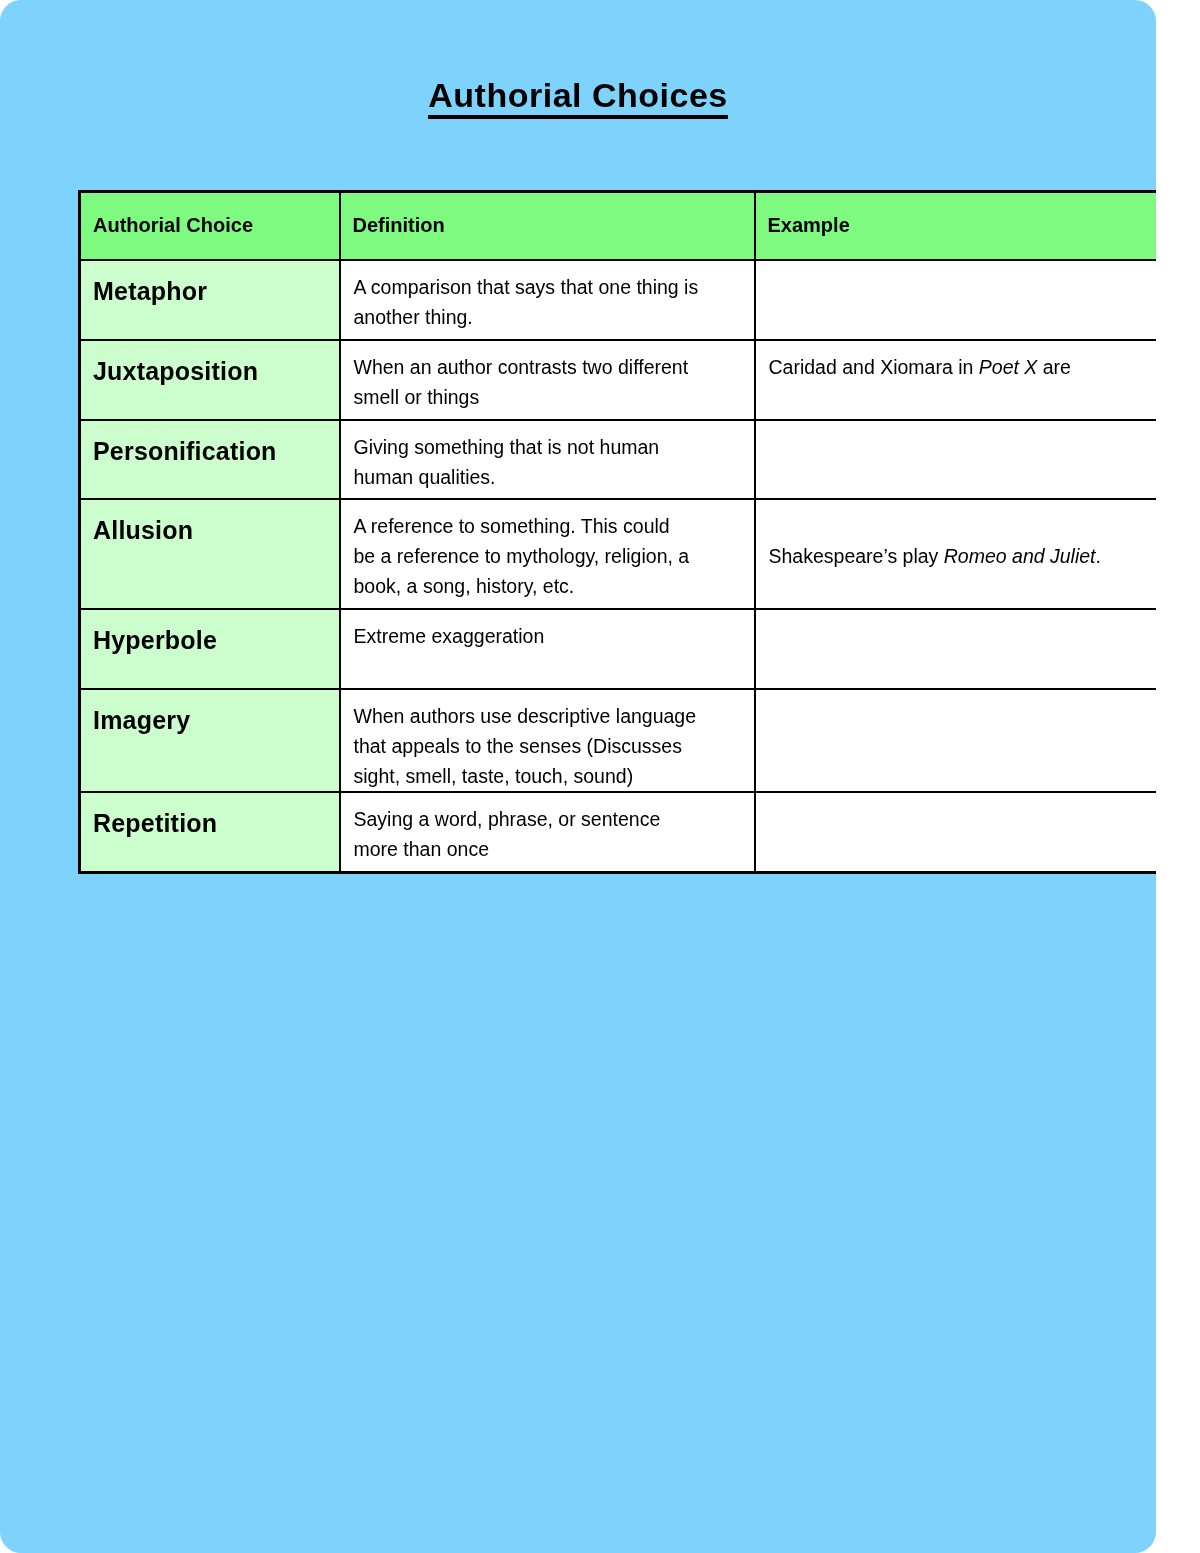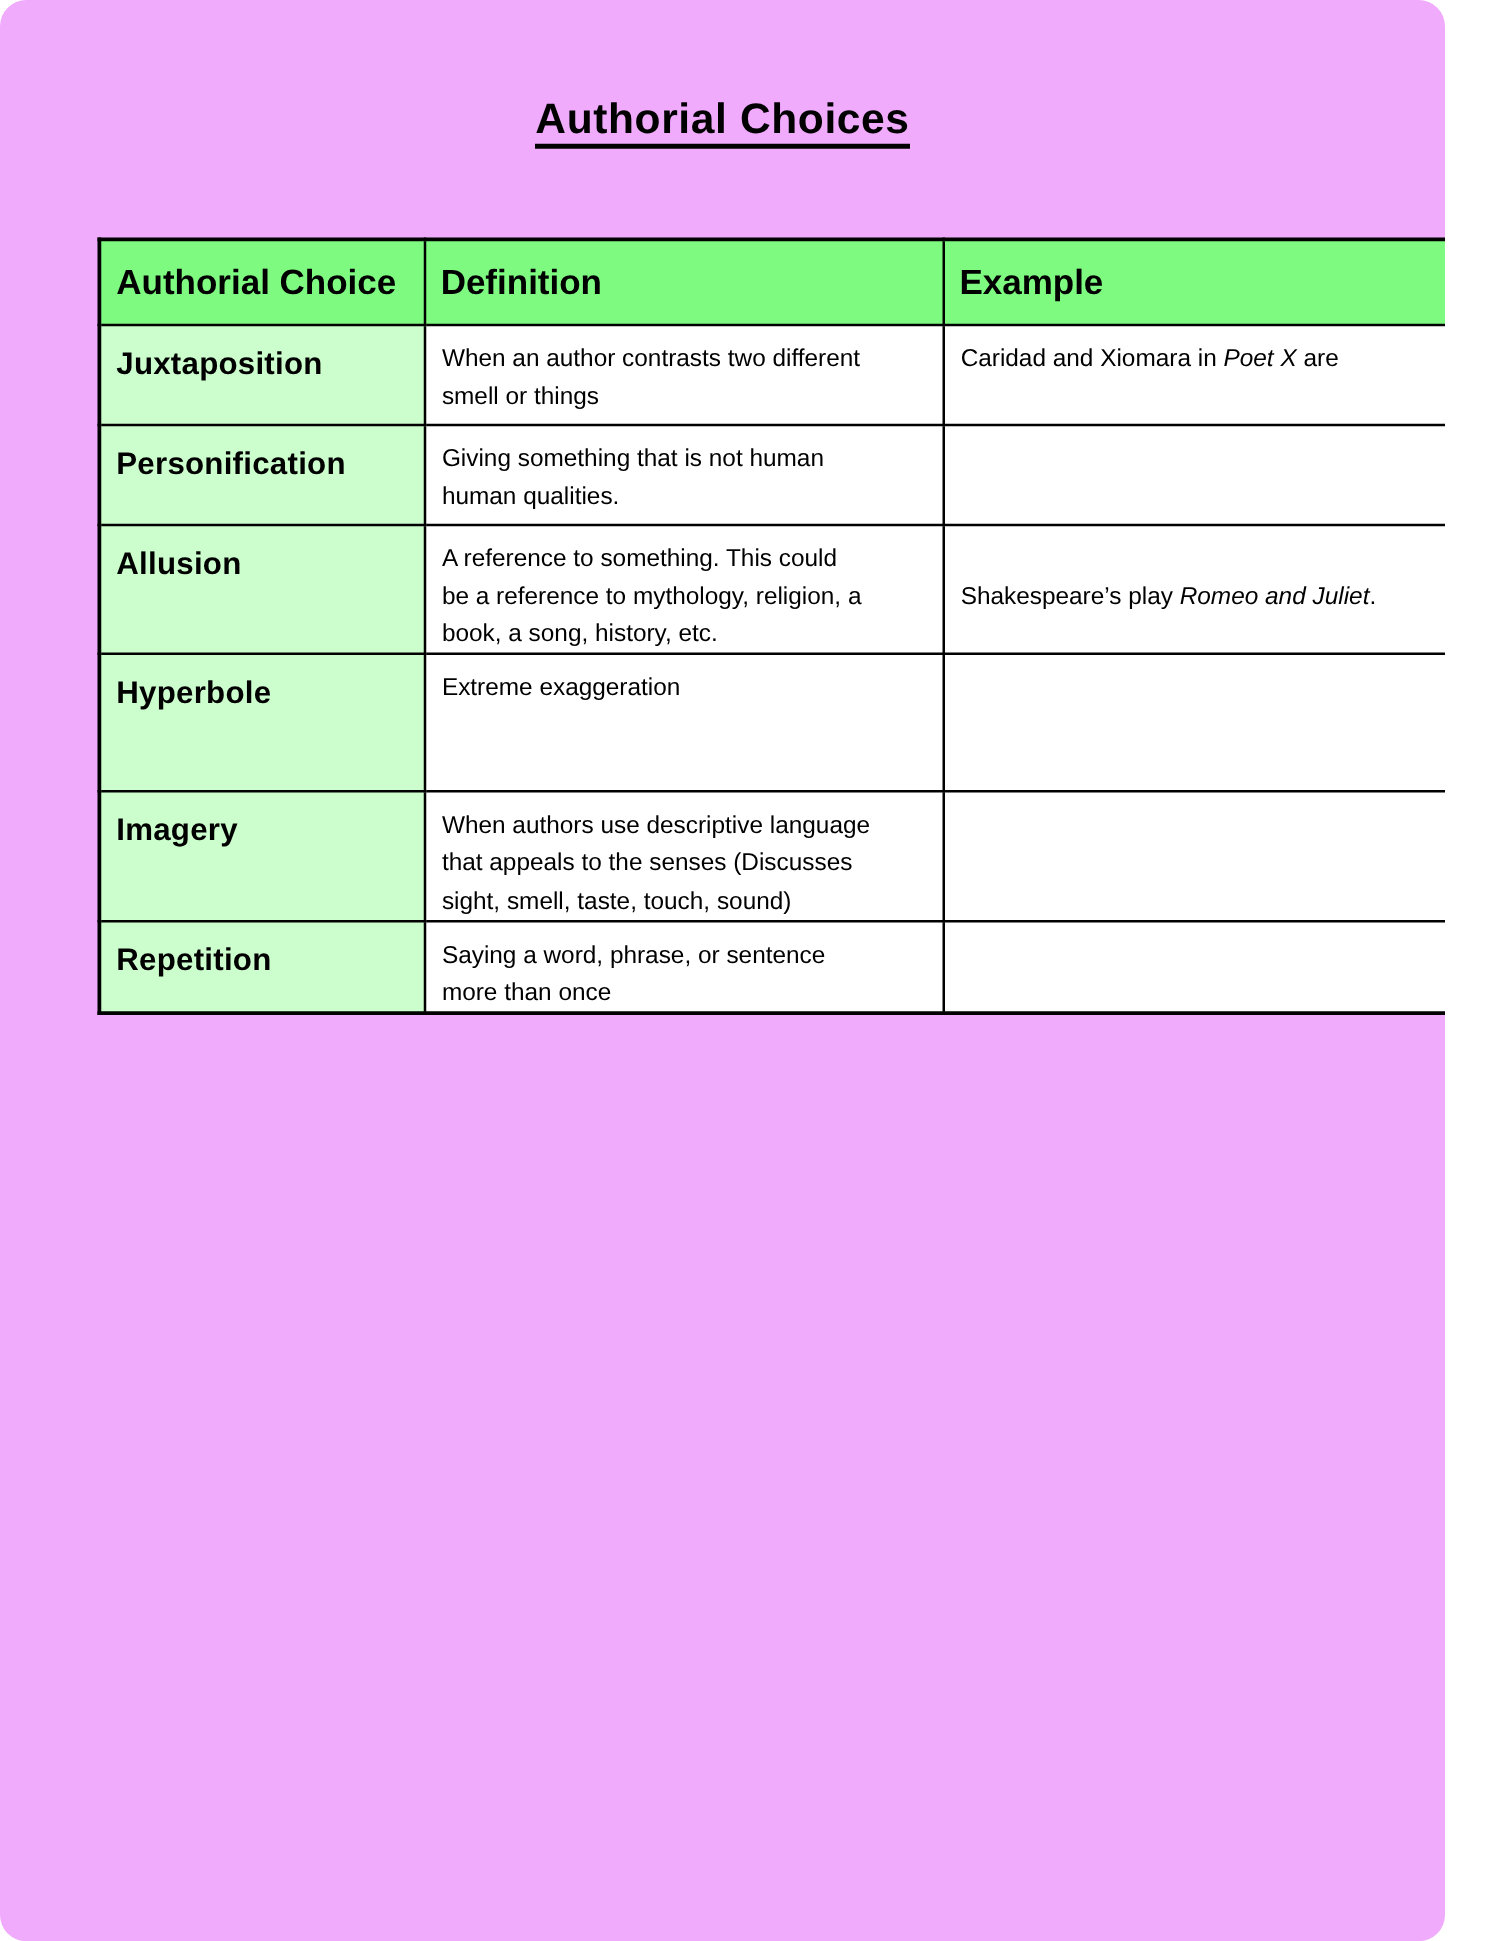--- a/index.html
+++ b/index.html
@@ -1,35 +1,35 @@
 <!DOCTYPE html>
 <html style="--header-bg: #7efa80; --term-bg: #ccfdcc;"><head>
 <meta charset="utf-8">
 <style>
   html,body{margin:0;padding:0;background:#ffffff;}
   body{font-family:"Liberation Sans", sans-serif;color:#000;}
-  .page{position:relative;width:1156px;height:1553px;background:#f0abfc;overflow:hidden;border-radius:21px;}
+  .page{position:relative;width:1156px;height:1553px;background:#7dd3fc;overflow:hidden;border-radius:21px;}
 
   .title{margin:0;padding-top:76px;text-align:center;font-size:34px;font-weight:bold;letter-spacing:.5px;}
   .title-text{border-bottom:4px solid #000;padding-bottom:1px;}
 
   table.choices-table{
     position:absolute;left:78px;top:190px;width:1089px;
     border-collapse:collapse;table-layout:fixed;
     border:3px solid #000;
   }
   col.c1{width:260px;}
   col.c2{width:415px;}
   col.c3{width:414px;}
 
   th,td{border:2px solid #000;text-align:left;box-sizing:border-box;}
   thead tr{height:68px;}
   th{
     background:var(--header-bg,#7efa80);
-    font-size:28px;font-weight:bold;vertical-align:middle;
+    font-size:20px;font-weight:bold;vertical-align:middle;
     padding:0 12px;
   }
   td.term{
     background:var(--term-bg,#ccfdcc);
     font-size:25px;font-weight:bold;vertical-align:top;
     padding:16px 12px 0 12px;letter-spacing:.2px;
   }
   td.def,td.ex{
     background:#fff;font-size:19.5px;line-height:1.55;vertical-align:top;
     padding:11px 14px 0 13px;
@@ -62,20 +62,25 @@
     </colgroup>
     <thead>
       <tr>
         <th>Authorial Choice</th>
         <th>Definition</th>
         <th>Example</th>
       </tr>
     </thead>
     <tbody>
         <tr>
+          <td class="term">Metaphor</td>
+          <td class="def"><span>A comparison that says that one thing is</span><br><span>another thing.</span></td>
+          <td class="ex"><span></span><br><span></span></td>
+        </tr>
+        <tr>
           <td class="term">Juxtaposition</td>
           <td class="def"><span>When an author contrasts two different</span><br><span>smell or things</span></td>
           <td class="ex"><span>Caridad and Xiomara in </span><em>Poet X</em><span> are</span><br><span></span></td>
         </tr>
         <tr>
           <td class="term">Personification</td>
           <td class="def"><span>Giving something that is not human</span><br><span>human qualities.</span></td>
           <td class="ex"><span></span></td>
         </tr>
         <tr>

